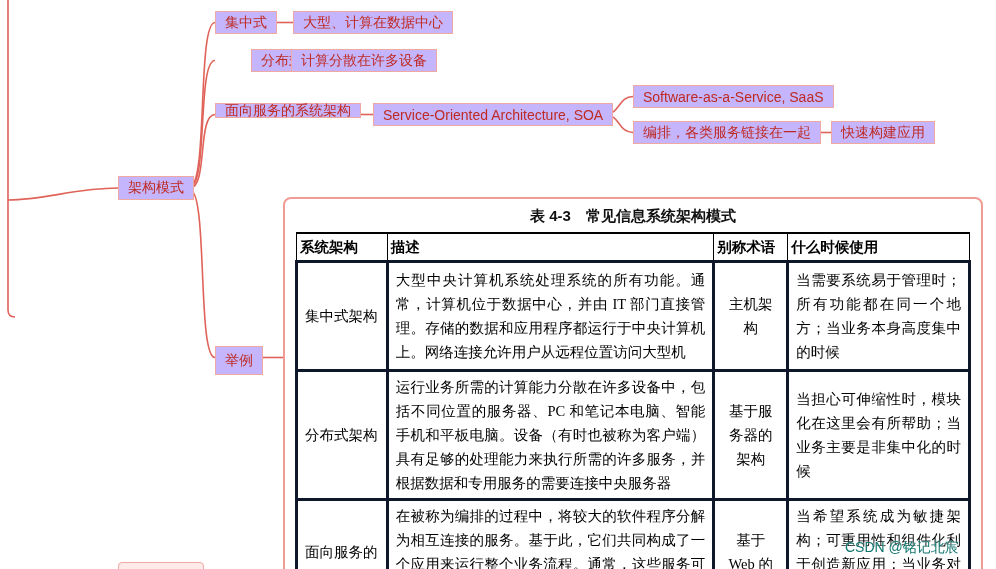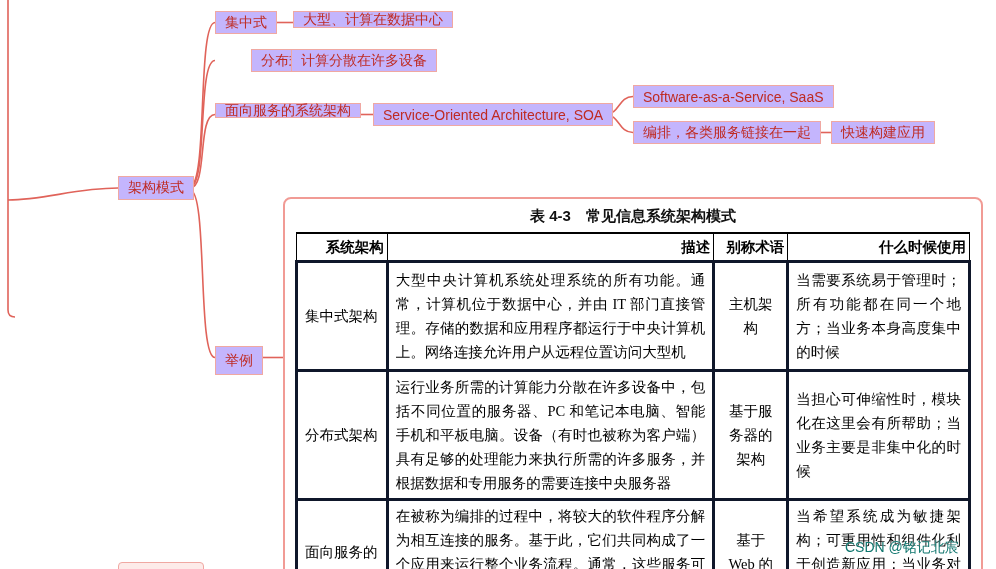--- a/index.html
+++ b/index.html
@@ -30,21 +30,21 @@
     text-align:center;font-weight:bold;font-size:15px;color:#111;
     margin:2px 0 6px 0;font-family:"Liberation Sans","DejaVu Sans",sans-serif;
   }
   table.arch{
     width:100%;border-collapse:collapse;table-layout:fixed;
     font-family:"Liberation Serif","DejaVu Serif",serif;
     font-size:14.5px;color:#000;
   }
   table.arch th{
     border:1px solid #000;border-top:2px solid #000;border-bottom:1.5px solid #000;
-    font-weight:bold;text-align:right;padding:2px 3px;height:22px;font-size:14.5px;
+    font-weight:bold;text-align:left;padding:2px 3px;height:22px;font-size:14.5px;
   }
   table.arch td{
     border:3px solid #0f172a;border-bottom:1px solid #000;
     padding:3px 7px;vertical-align:middle;line-height:1.66;
   }
   table.arch tr:last-child td{border-bottom:2px solid #000;}
   td.c-arch{text-align:left;}
   td.c-desc{text-align:justify;}
   td.c-alias{text-align:center;}
   td.c-when{text-align:justify;}
@@ -82,21 +82,21 @@
       <path d="M 605 114.5 C 620 114.5, 618 96.5, 633 96.5"></path>
       <path d="M 605 114.5 C 620 114.5, 618 132.5, 633 132.5"></path>
       <path d="M 807 132.5 L 831 132.5"></path>
       <path d="M 257 357.5 L 283 357.5"></path>
     </g>
   </svg>
 
   <div class="node" style="left:118px;top:176px;height:24px;">架构模式</div>
 
   <div class="node" style="left:215px;top:11px;height:23px;">集中式</div>
-  <div class="node" style="left:293px;top:11px;height:17px;">大型、计算在数据中心</div>
+  <div class="node" style="left:293px;top:11px;height:23px;">大型、计算在数据中心</div>
 
   <div class="node" style="left:215px;top:49px;height:23px;margin-left:36px;">分布式</div>
   <div class="node" style="left:291px;top:49px;height:23px;">计算分散在许多设备</div>
 
   <div class="node" style="left:215px;top:103px;height:15px;">面向服务的系统架构</div>
   <div class="node en" style="left:373px;top:103px;height:23px;">Service-Oriented Architecture, SOA</div>
   <div class="node" style="left:633px;top:121px;height:23px;">编排，各类服务链接在一起</div>
   <div class="node en" style="left:633px;top:85px;height:23px;">Software-as-a-Service, SaaS</div>
   <div class="node" style="left:831px;top:121px;height:23px;">快速构建应用</div>
 

